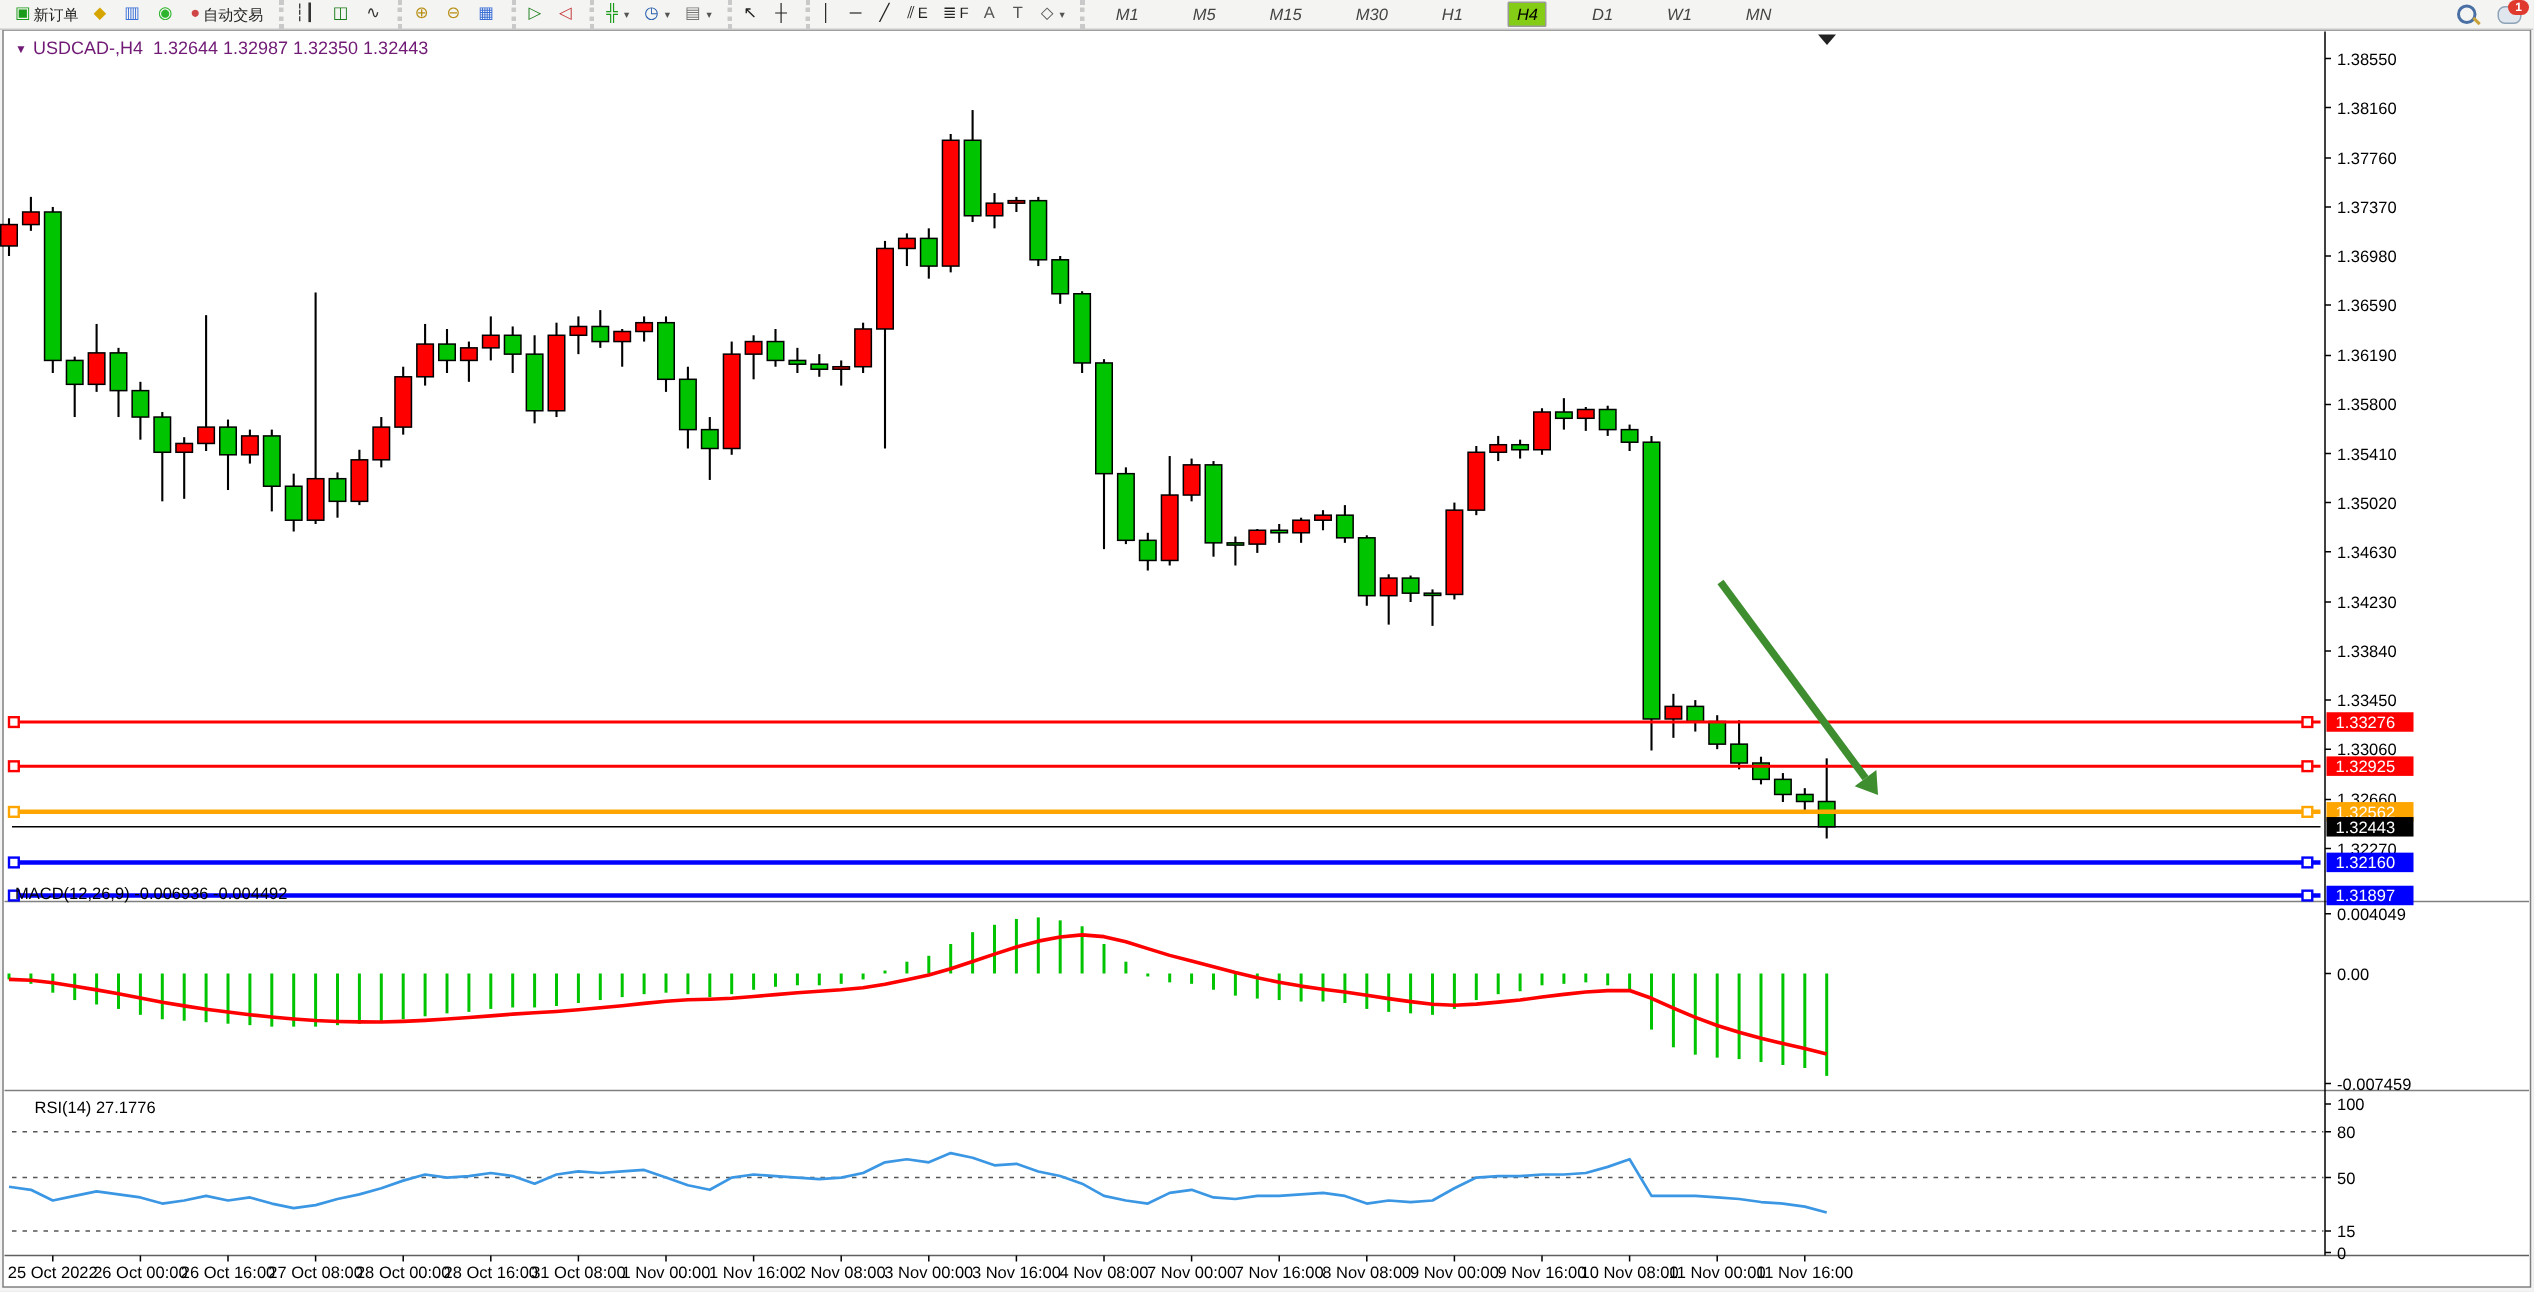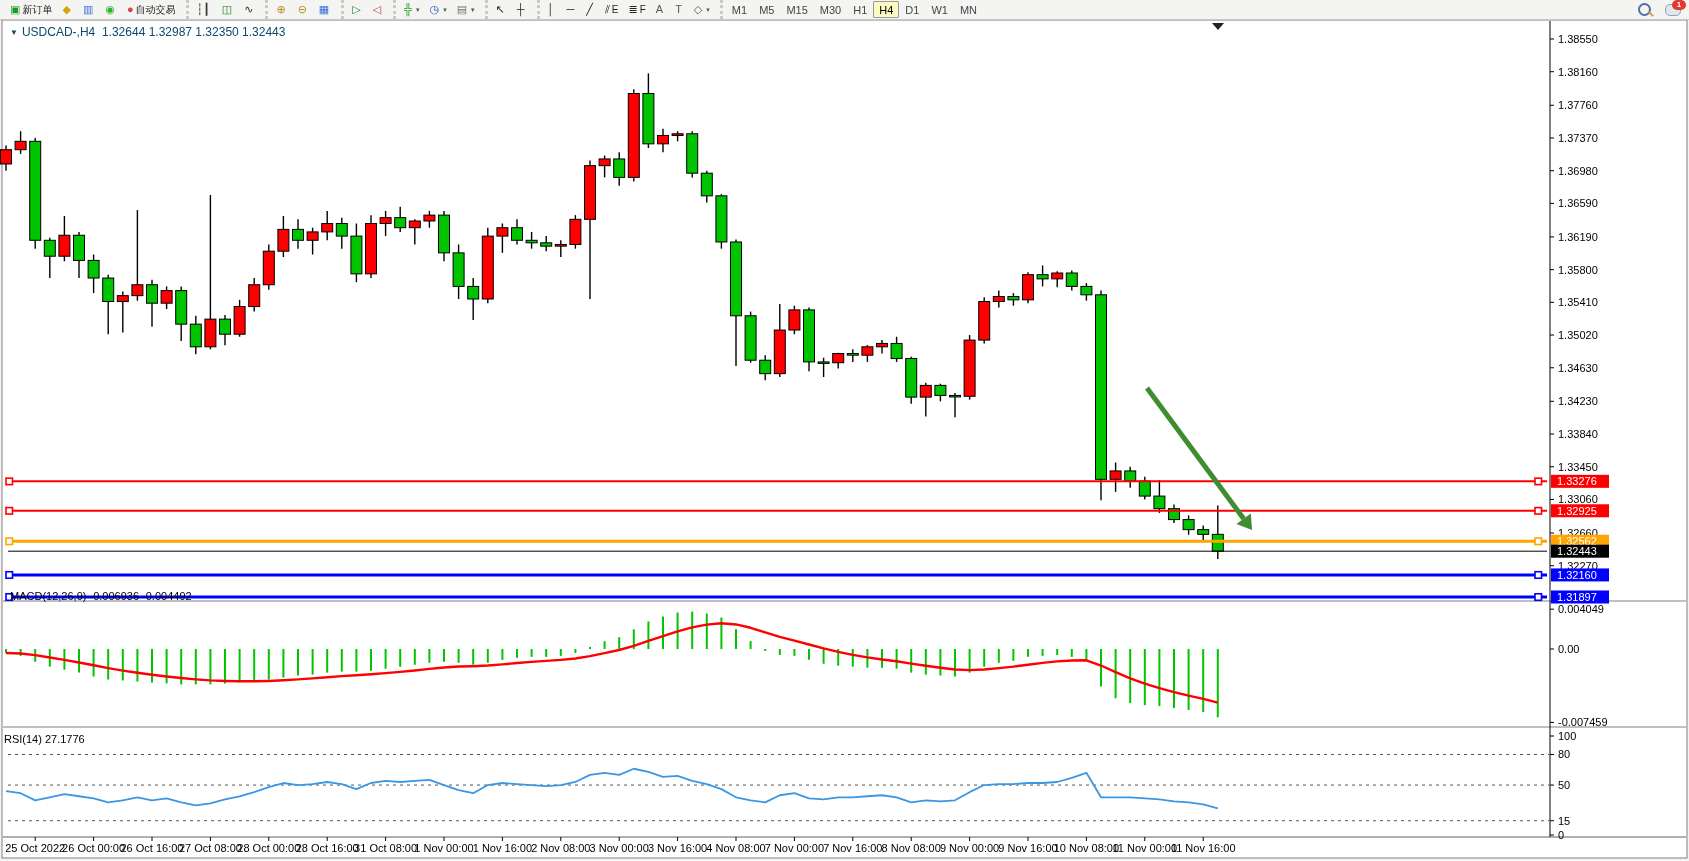--- a/index.html
+++ b/index.html
@@ -8,35 +8,35 @@
   #toolbar{position:absolute;left:0;top:0;width:1689px;height:19px;background:#f4f4f2;
            border-bottom:1px solid #c8c8c8;display:flex;align-items:center;z-index:5;font-size:11px;}
   .tb-group{display:flex;align-items:center;height:19px;padding:0 3px;
             border-left:3px dotted #c9c9c9;margin-left:2px;}
   .tb-group:first-child{border-left:none;}
   .tb-btn{display:flex;align-items:center;height:16px;padding:0 3px;margin:0 1px;border:1px solid transparent;
           border-radius:2px;cursor:default;color:#333;white-space:nowrap;}
   .tb-glyph{font-size:11px;line-height:11px;margin-right:2px;}
   .tb-label{font-size:10px;color:#222;}
   .tb-caret{font-size:7px;color:#555;margin-left:2px;}
-  .tf-btn{display:flex;align-items:center;height:15px;padding:0 5px;margin:0;color:#444;font-size:11px;
-          border:1px solid transparent;}
-  .tf-btn.active{background:#fef9c3;border:1px solid #9a9a9a;border-radius:1px;color:#000;}
+  .tf-btn{display:flex;align-items:center;height:15px;padding:0 5px;margin:12px;color:#444;font-size:11px;
+          border:1px solid transparent;font-style:italic;}
+  .tf-btn.active{background:#84cc16;border:1px solid #9a9a9a;border-radius:1px;color:#000;}
   #tb-right{margin-left:auto;display:flex;align-items:center;padding-right:8px;}
   .lens{position:relative;width:9px;height:9px;border:2px solid #4a6fa5;border-radius:50%;margin-right:14px;}
   .lens::after{content:"";position:absolute;left:8px;top:8px;width:6px;height:2px;background:#caa23a;
                transform:rotate(45deg);}
   .chatico{position:relative;width:14px;height:10px;background:#dfe6ee;border:1px solid #8fa3b8;border-radius:5px;}
   .badge{position:absolute;right:-6px;top:-5px;min-width:10px;height:10px;border-radius:6px;background:#e03a2f;
          color:#fff;font-size:8px;line-height:10px;text-align:center;padding:0 2px;font-weight:bold;}
   
-  #chart-title{position:absolute;left:10px;top:25px;font-size:12px;color:#0c4a6e;z-index:4;}
+  #chart-title{position:absolute;left:10px;top:25px;font-size:12px;color:#701a75;z-index:4;}
   #chart-title .tri{font-size:8px;vertical-align:1px;margin-right:4px;}
   #macd-label{position:absolute;left:10px;top:590px;font-size:11px;color:#000;z-index:4;}
-  #rsi-label{position:absolute;left:4px;top:733px;font-size:11px;color:#000;z-index:4;}
+  #rsi-label{position:absolute;left:23px;top:733px;font-size:11px;color:#000;z-index:4;}
   svg text{font-family:"Liberation Sans",sans-serif;}
 </style>
 </head>
 <body>
 
 <div id="root">
   <svg id="chart-svg" width="1689" height="861" viewBox="0 0 1689 861" style="position:absolute;left:0;top:0;">
       <rect x="2" y="20" width="1685" height="838" fill="#FFFFFF" stroke="#808080" stroke-width="1"></rect>
       <line x1="3" y1="601" x2="1686" y2="601" stroke="#808080"></line>
       <line x1="3" y1="602.5" x2="1686" y2="602.5" stroke="#ffffff"></line>

